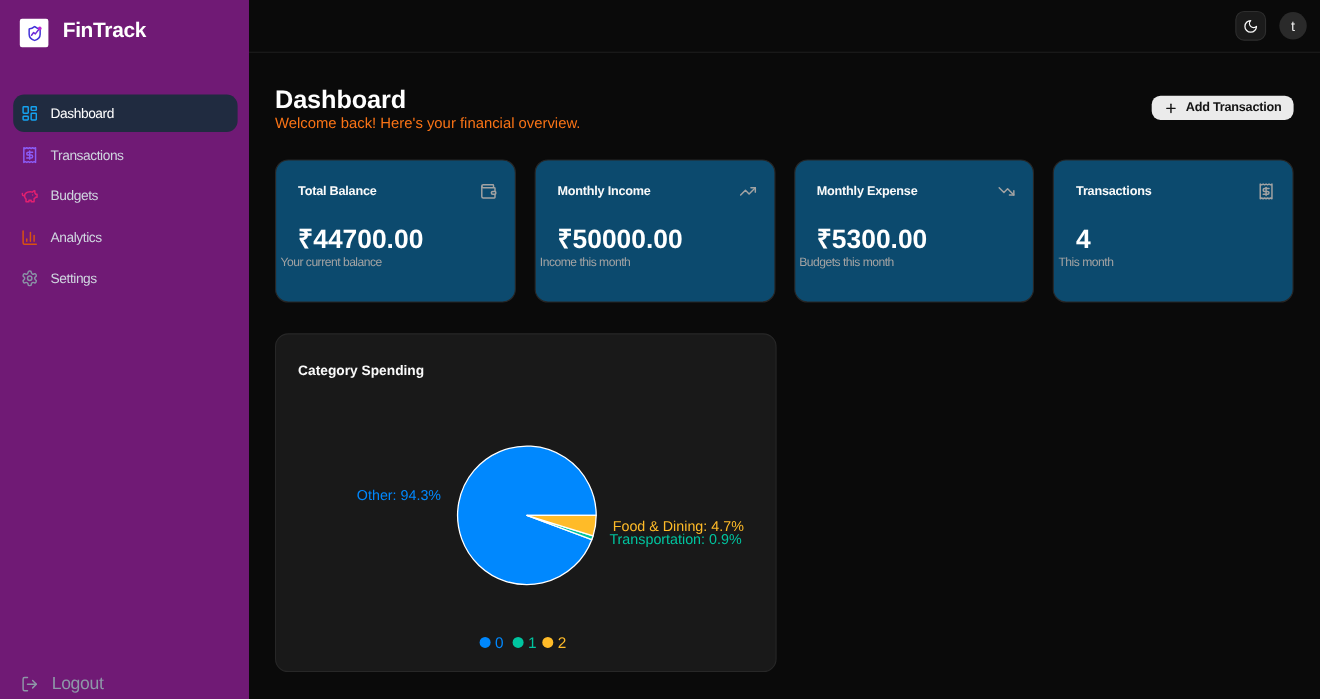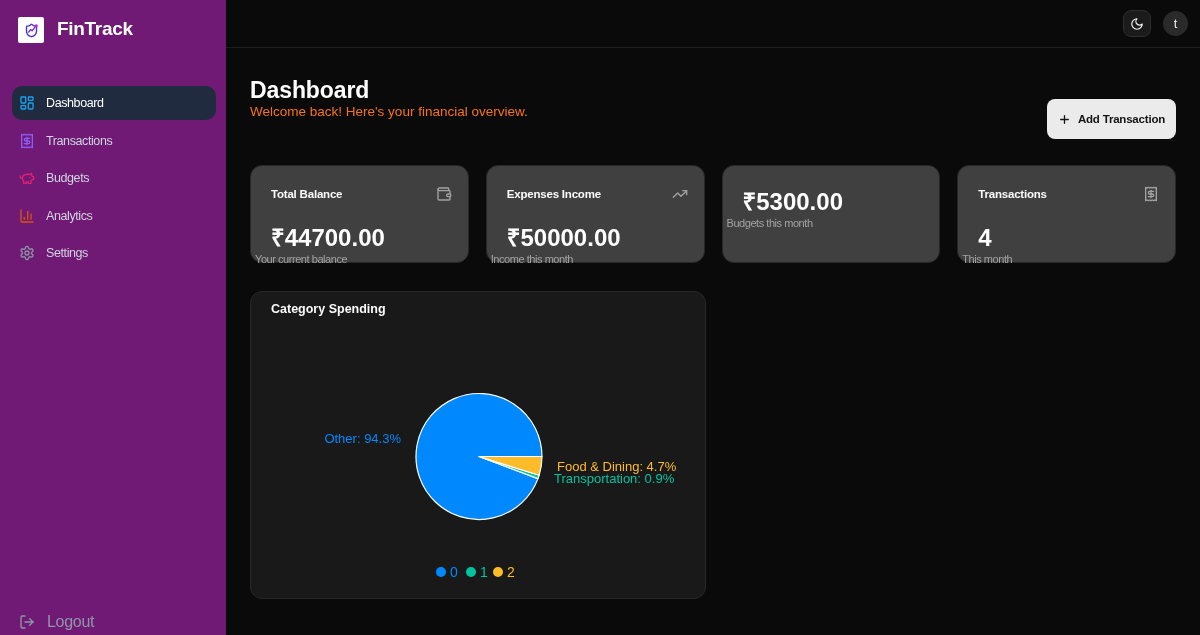--- a/index.html
+++ b/index.html
@@ -21,31 +21,31 @@
   
   .main { margin-left:226px; }
   .topbar { height:48px; border-bottom:1px solid #1e1e1e; display:flex; align-items:center; justify-content:flex-end; padding-right:12px; gap:12px; }
   .theme-btn { width:28px; height:27px; background:#1b1b1b; border:1px solid #2e2e2e; border-radius:8px; display:flex; align-items:center; justify-content:center; }
   .avatar { width:25px; height:25px; border-radius:50%; background:#2a2a2a; color:#ececec; font-size:13px; display:flex; align-items:center; justify-content:center; }
 
   .content { padding:24px; }
   .header-row { display:flex; justify-content:space-between; align-items:flex-start; }
   h1 { color:#fff; font-size:23px; font-weight:bold; line-height:28px; margin-top:4px; letter-spacing:-0.1px; }
   .subtitle { color:#f97316; font-size:13.5px; margin-top:0px; }
-  .add-btn { margin-top:27px; height:40px; width:129px; background:#ebebeb; color:#141414; border:none; border-radius:8px; font-size:11.5px; font-weight:bold; letter-spacing:-0.2px; font-family:"Liberation Sans",sans-serif; display:flex; align-items:center; justify-content:center; padding:0; gap:7px; }
+  .add-btn { margin-top:15px; height:22px; width:129px; background:#ebebeb; color:#141414; border:none; border-radius:8px; font-size:11.5px; font-weight:bold; letter-spacing:-0.2px; font-family:"Liberation Sans",sans-serif; display:flex; align-items:center; justify-content:center; padding:0; gap:7px; }
 
   .stats { margin-top:26px; display:grid; grid-template-columns:repeat(4,1fr); gap:17px; }
-  .card { background:#404040; border:1px solid #272727; border-radius:12px; height:98px; position:relative; }
+  .card { background:#0c4a6e; border:1px solid #272727; border-radius:12px; height:130px; position:relative; }
   .card .label-row { display:flex; justify-content:space-between; align-items:center; padding:20px 16px 0 20px; height:36px; }
   .card .label { color:#fafafa; font-size:11.5px; font-weight:bold; letter-spacing:-0.2px; }
   .card .value { color:#fff; font-size:24px; font-weight:bold; line-height:20px; padding:26px 20px 0 20px; }
   .card .sub { color:#a3a3a3; font-size:11px; letter-spacing:-0.45px; line-height:12px; padding:5px 20px 0 4px; }
 
   .chart-card { margin-top:28px; width:456px; height:308px; background:#191919; border:1px solid #272727; border-radius:12px; position:relative; }
-  .chart-title { position:absolute; left:20px; top:10px; color:#fafafa; font-size:12.5px; font-weight:bold; }
+  .chart-title { position:absolute; left:20px; top:26px; color:#fafafa; font-size:12.5px; font-weight:bold; }
   .chart-svg { position:absolute; left:0; top:0; }
 </style>
 </head>
 <body>
   <aside class="sidebar">
     <div class="logo-row">
       <div class="logo-box">
         <svg width="15" height="15" viewBox="0 0 24 24" fill="none">
           <path d="M20 13c0 5-3.5 7.5-7.66 8.95a1 1 0 0 1-.67-.01C7.5 20.5 4 18 4 13V6a1 1 0 0 1 1-1c2 0 4.5-1.2 6.24-2.72a1.17 1.17 0 0 1 1.52 0C14.51 3.81 17 5 19 5a1 1 0 0 1 1 1z" stroke="#4433d8" stroke-width="2.2" stroke-linecap="round" stroke-linejoin="round"></path>
           <path d="m7.5 14.5 3-4 2.5 2 5.5-7" stroke="#6d28d9" stroke-width="2.2" stroke-linecap="round" stroke-linejoin="round"></path>
@@ -141,30 +141,37 @@
             <svg width="16" height="16" viewBox="0 0 24 24" fill="none" stroke="#a3a3a3" stroke-width="2" stroke-linecap="round" stroke-linejoin="round">
               <path d="M19 7V4a1 1 0 0 0-1-1H5a2 2 0 0 0 0 4h15a1 1 0 0 1 1 1v4h-3a2 2 0 0 0 0 4h3a1 1 0 0 0 1-1v-2a1 1 0 0 0-1-1"></path>
               <path d="M3 5v14a2 2 0 0 0 2 2h15a1 1 0 0 0 1-1v-4"></path>
             </svg>
           </div>
           <div class="value">₹44700.00</div>
           <div class="sub">Your current balance</div>
         </div>
         <div class="card">
           <div class="label-row">
-            <div class="label">Expenses Income</div>
+            <div class="label">Monthly Income</div>
             <svg width="16" height="16" viewBox="0 0 24 24" fill="none" stroke="#a3a3a3" stroke-width="2" stroke-linecap="round" stroke-linejoin="round">
               <polyline points="22 7 13.5 15.5 8.5 10.5 2 17"></polyline>
               <polyline points="16 7 22 7 22 13"></polyline>
             </svg>
           </div>
           <div class="value">₹50000.00</div>
           <div class="sub">Income this month</div>
         </div>
         <div class="card">
+          <div class="label-row">
+            <div class="label">Monthly Expense</div>
+            <svg width="16" height="16" viewBox="0 0 24 24" fill="none" stroke="#a3a3a3" stroke-width="2" stroke-linecap="round" stroke-linejoin="round">
+              <polyline points="22 17 13.5 8.5 8.5 13.5 2 7"></polyline>
+              <polyline points="16 17 22 17 22 11"></polyline>
+            </svg>
+          </div>
           <div class="value">₹5300.00</div>
           <div class="sub">Budgets this month</div>
         </div>
         <div class="card">
           <div class="label-row">
             <div class="label">Transactions</div>
             <svg width="16" height="16" viewBox="0 0 24 24" fill="none" stroke="#a3a3a3" stroke-width="2" stroke-linecap="round" stroke-linejoin="round">
               <path d="M4 2v20l2-1 2 1 2-1 2 1 2-1 2 1 2-1 2 1V2l-2 1-2-1-2 1-2-1-2 1-2-1-2 1Z"></path>
               <path d="M16 8h-6a2 2 0 1 0 0 4h4a2 2 0 1 1 0 4h-6"></path>
               <path d="M12 17.5v-11"></path>

